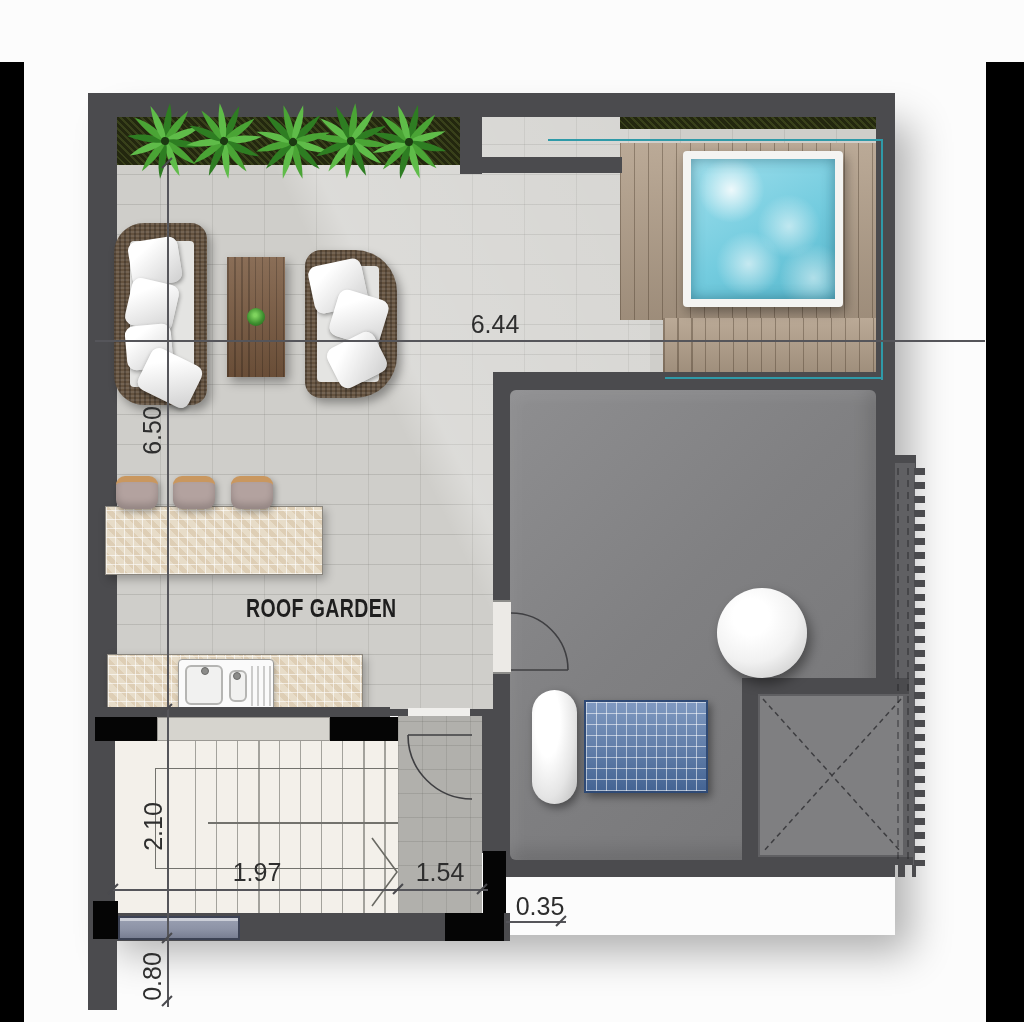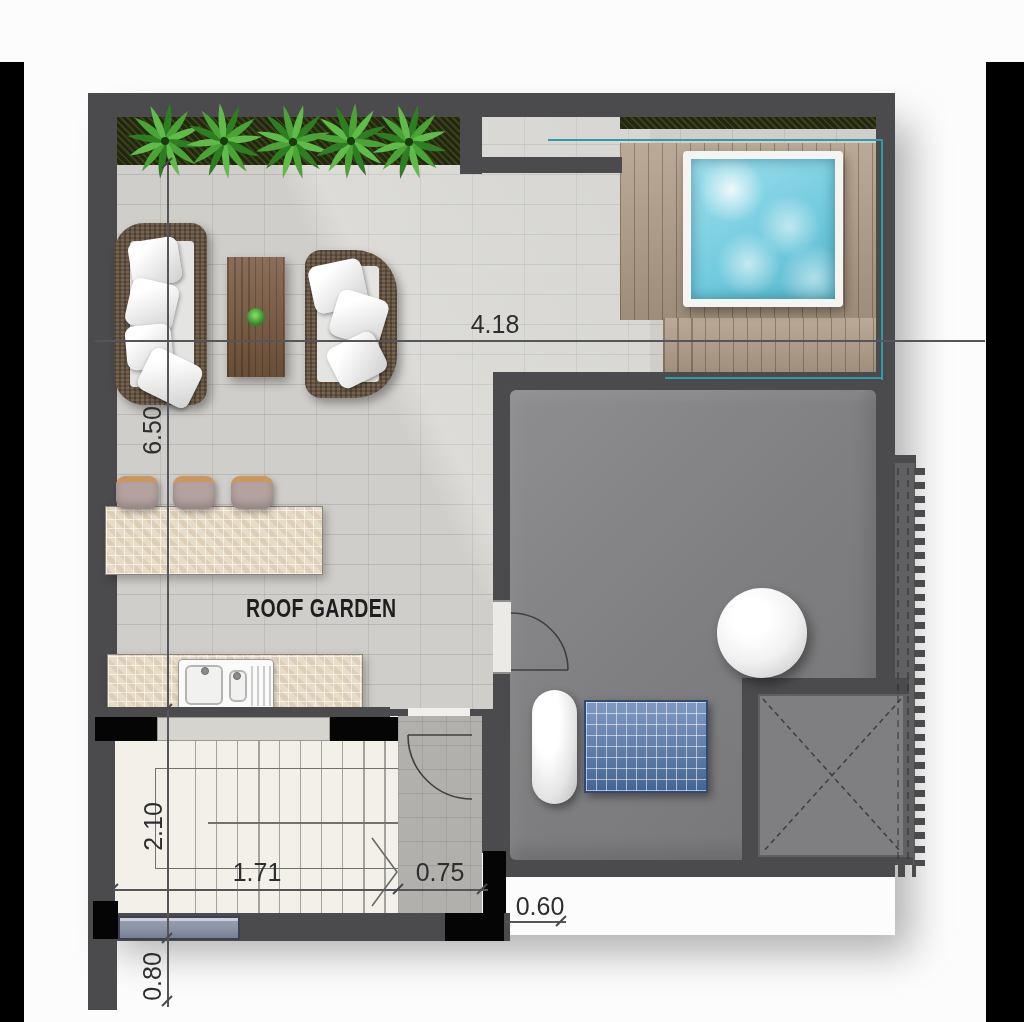--- a/index.html
+++ b/index.html
@@ -259,21 +259,21 @@
     <div class="tick" style="left:106px;top:888px;"></div>
     <div class="tick" style="left:391px;top:888px;"></div>
     <div class="tick" style="left:475px;top:888px;"></div>
     <div class="tick" style="left:160px;top:162px;"></div>
     <div class="tick" style="left:160px;top:708px;"></div>
     <div class="tick" style="left:160px;top:937px;"></div>
     <div class="tick" style="left:160px;top:1000px;"></div>
     <div class="tick" style="left:554px;top:920px;"></div>
 
     <div class="roomlabel" style="left:246px;top:594px;">ROOF GARDEN</div>
-    <div class="dimlabel" style="left:455px;top:310px;width:80px;">4.18</div>
+    <div class="dimlabel" style="left:455px;top:310px;width:80px;">6.44</div>
     <div class="dimlabel v" style="left:120px;top:416px;width:64px;">6.50</div>
     <div class="dimlabel v" style="left:121px;top:812px;width:64px;">2.10</div>
     <div class="dimlabel v" style="left:120px;top:962px;width:64px;">0.80</div>
-    <div class="dimlabel" style="left:217px;top:858px;width:80px;">1.71</div>
-    <div class="dimlabel" style="left:400px;top:858px;width:80px;">0.75</div>
-    <div class="dimlabel" style="left:500px;top:892px;width:80px;">0.60</div>
+    <div class="dimlabel" style="left:217px;top:858px;width:80px;">1.97</div>
+    <div class="dimlabel" style="left:400px;top:858px;width:80px;">1.54</div>
+    <div class="dimlabel" style="left:500px;top:892px;width:80px;">0.35</div>
   </div>
 </div>
 
 </body></html>

